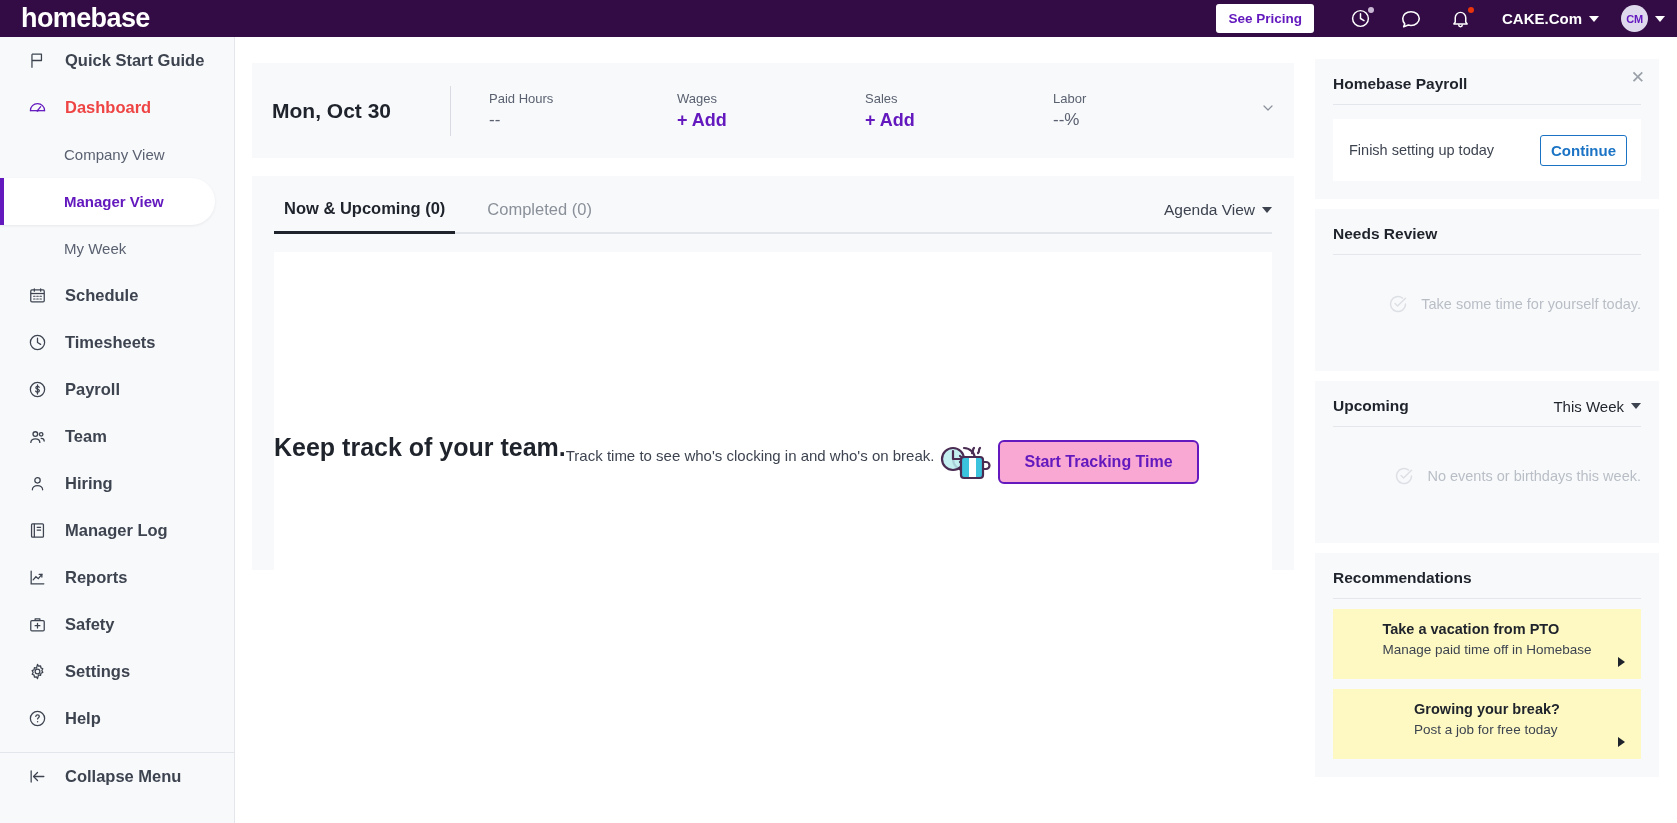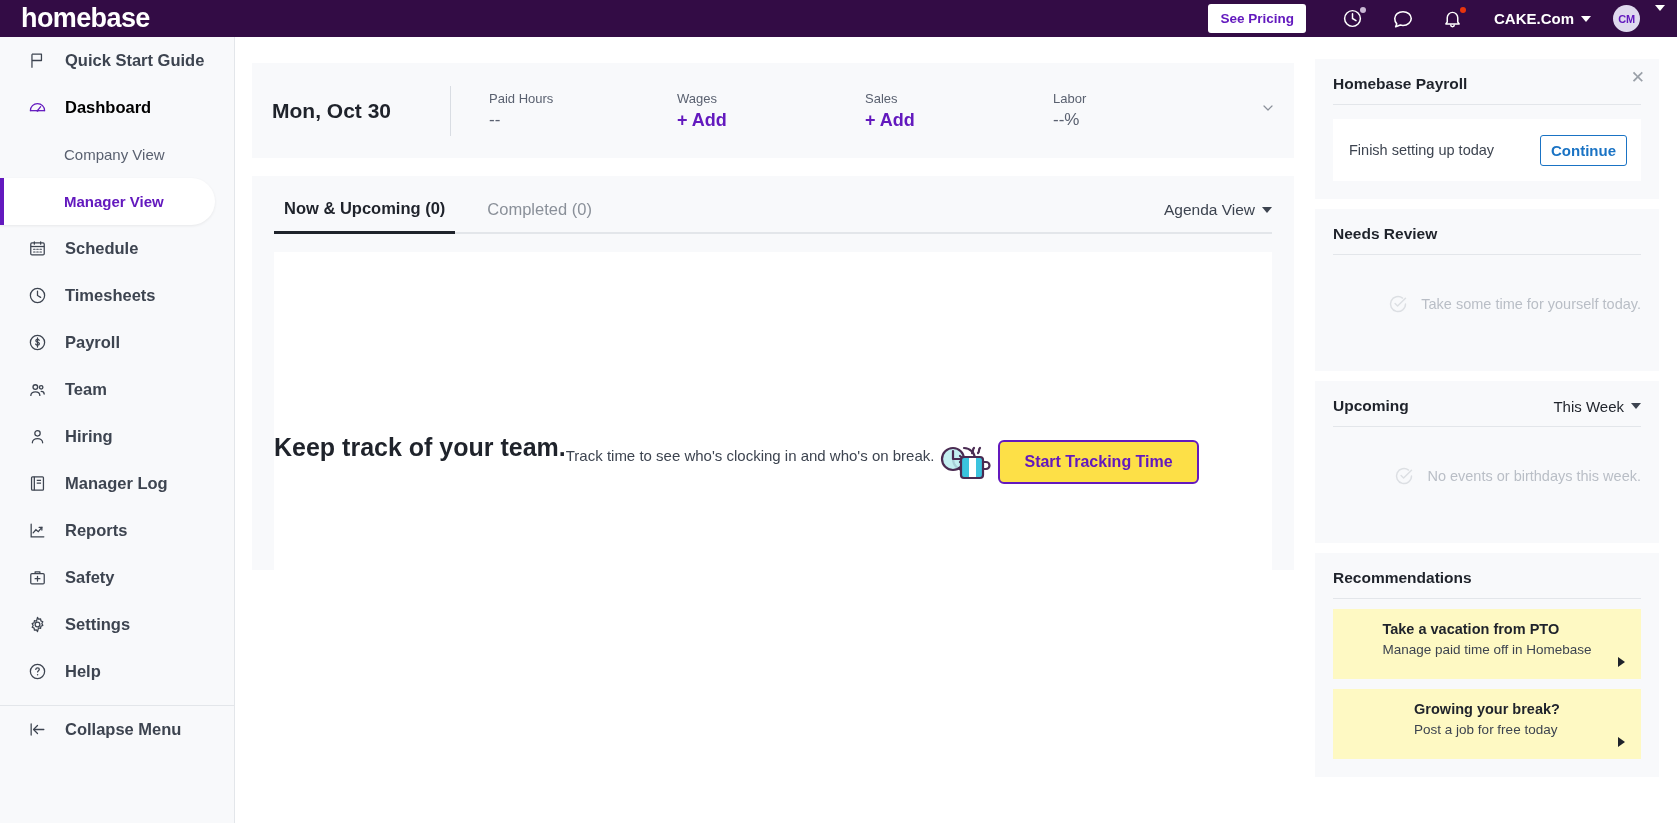--- a/index.html
+++ b/index.html
@@ -67,24 +67,23 @@
   }
   .caret-w {
     display: inline-block;
     width: 0; height: 0;
     border-left: 5px solid transparent;
     border-right: 5px solid transparent;
     border-top: 6px solid #ffffff;
     margin-left: 7px;
   }
   .avatar-wrap {
-    display: flex; align-items: flex-start;
+    display: flex; align-items: center;
     margin-left: 22px;
     cursor: pointer;
-    gap: 8px;
   }
   .avatar {
     width: 27px; height: 27px;
     border-radius: 50%;
     background: #dfd9ee;
     color: #6319be;
     font-size: 11px; font-weight: bold;
     display: flex; align-items: center; justify-content: center;
     letter-spacing: -0.2px;
   }
@@ -106,21 +105,21 @@
     color: #3d4450;
     font-size: 16.5px;
     font-weight: bold;
   }
   .nav-item .ico {
     width: 26px; height: 24px;
     display: flex; align-items: center; justify-content: center;
     margin-right: 15px;
     flex: 0 0 auto;
   }
-  .nav-item.active { color: #000000; }
+  .nav-item.active { color: #ef4444; }
   .sub-item {
     display: flex; align-items: center;
     height: 47px;
     padding-left: 64px;
     font-size: 15px;
     color: #5a6170;
     cursor: pointer;
     position: relative;
   }
   .sub-item.selected {
@@ -248,21 +247,21 @@
     color: #1f232b;
   }
   .empty-sub {
     font-size: 15px;
     color: #3d4450;
     margin-top: 16px;
   }
   .empty-ill { margin-top: 26px; }
   .track-btn {
     margin-top: 28px;
-    background: #fde047;
+    background: #f9a8d4;
     border: 2px solid #6319be;
     color: #6319be;
     font-size: 16px;
     font-weight: bold;
     border-radius: 6px;
     padding: 11px 24px;
     cursor: pointer;
   }
 
   
@@ -417,20 +416,23 @@
       </svg>
     </span>
     <span>Dashboard</span>
   </div>
 
   <div class="sub-item">
     <span>Company View</span>
   </div>
   <div class="sub-item selected">
     <span>Manager View</span>
+  </div>
+  <div class="sub-item">
+    <span>My Week</span>
   </div>
 
   <div class="nav-item">
     <span class="ico">
       <svg width="19" height="19" viewBox="0 0 24 24" fill="none" stroke="#3d4450" stroke-width="1.6">
         <rect x="3.5" y="5" width="17" height="15" rx="1.5"></rect>
           <path d="M3.5 9.5h17"></path>
         <path d="M8 3.5v3M16 3.5v3" stroke-linecap="round"></path>
         <path d="M7 13h2M11 13h2M15 13h2M7 16.5h2M11 16.5h2M15 16.5h2" stroke-width="1.3" stroke-linecap="round"></path>
       </svg>

